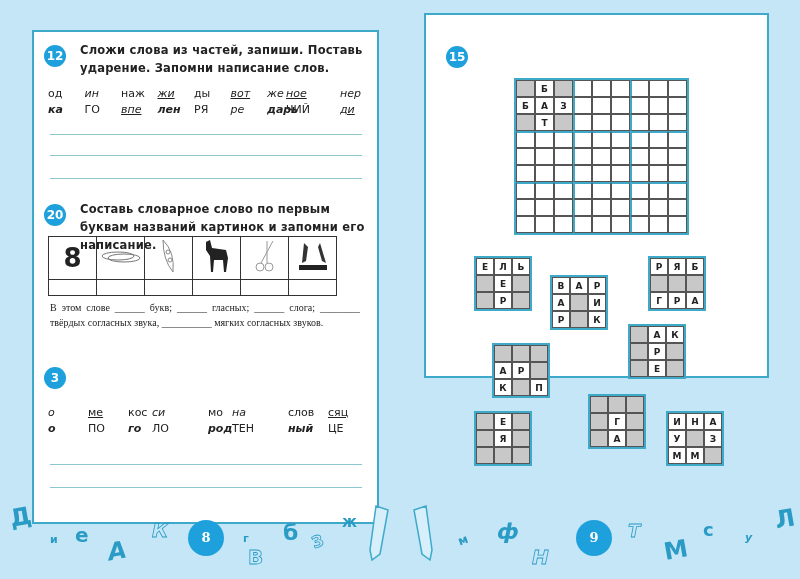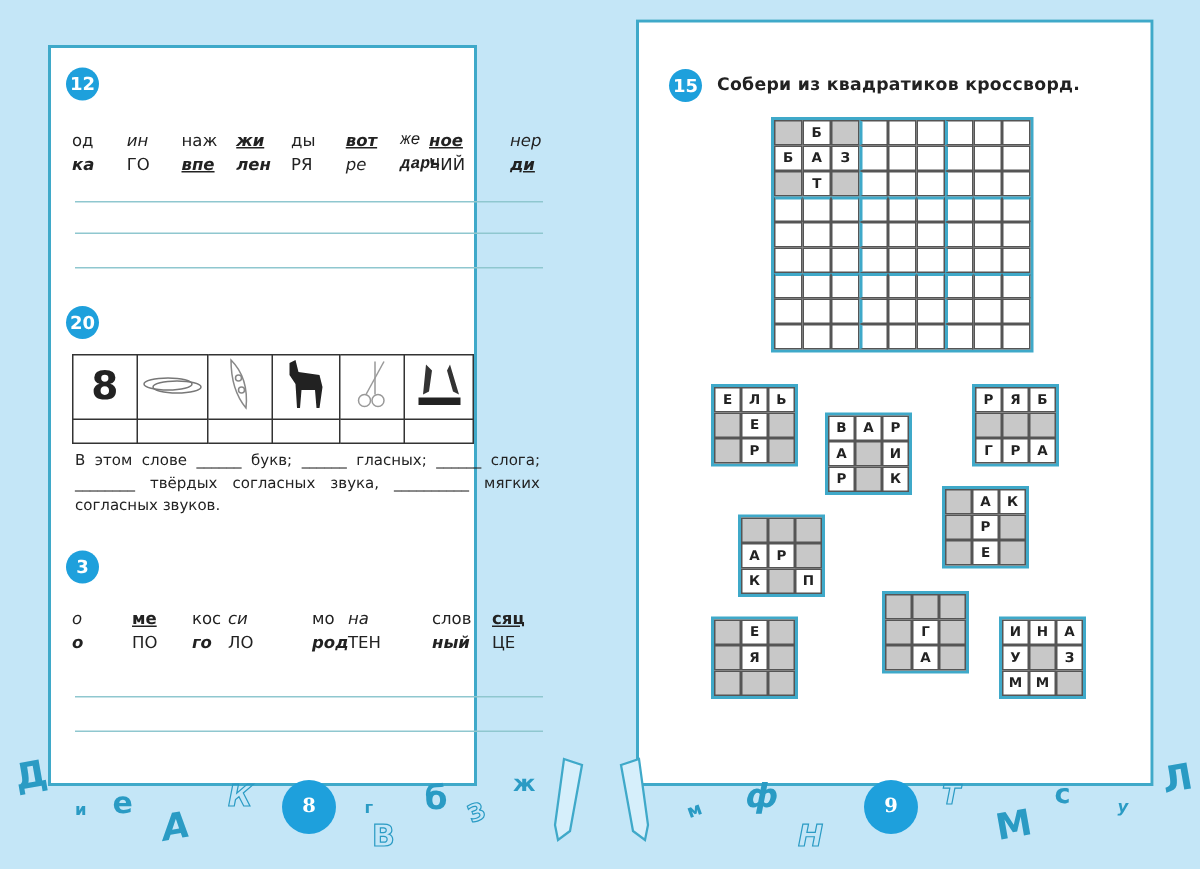--- a/index.html
+++ b/index.html
@@ -1,42 +1,43 @@
 <!DOCTYPE html>
 <html><head>
 <meta charset="utf-8">
 <style>
   html,body{margin:0;padding:0;}
   body{width:800px;height:579px;background:#c4e6f7;position:relative;overflow:hidden;font-family:"DejaVu Sans","Liberation Sans",sans-serif;color:#222;}
   .page{position:absolute;background:#fff;border:2px solid #3fa9c9;box-sizing:border-box;}
-  #left-page{left:32px;top:30px;width:286px;height:494px;}
-  #right-page{left:424px;top:13px;width:345px;height:511px;}
+  #left-page{left:32px;top:30px;width:347px;height:494px;}
+  #right-page{left:424px;top:13px;width:345px;height:365px;}
   .badge{position:absolute;width:22px;height:22px;border-radius:50%;background:#1ea0dc;color:#fff;font-weight:bold;font-size:12px;line-height:22px;text-align:center;}
   .task-text{position:absolute;font-weight:bold;font-size:11.5px;line-height:18px;letter-spacing:0.2px;}
   .syll-row{position:absolute;font-size:11px;}
   .syll{position:absolute;width:40px;}
   .syll span{display:block;line-height:16px;}
   .it{font-style:italic;}
   .b{font-weight:bold;}
-  .u{text-decoration:underline;font-weight:bold;}
+  .u{text-decoration:underline;}
   .wline{position:absolute;left:16px;width:312px;height:0;border-top:1.5px solid #8fc7cf;}
   table.pics{position:absolute;border-collapse:collapse;}
   table.pics td{border:1.5px solid #333;width:47px;text-align:center;padding:0;}
   .fill-text{position:absolute;font-size:10px;line-height:15px;width:310px;text-align:justify;}
   .grid{position:absolute;display:grid;border:2.5px solid #3fa9c9;background:#fff;}
   .cell{box-sizing:border-box;border:0.8px solid #555;font-weight:bold;font-size:9px;display:flex;align-items:center;justify-content:center;}
   .cell.g{background:#c8c8c8;}
   .page-num{position:absolute;width:36px;height:36px;border-radius:50%;background:#1ea0dc;color:#fff;font-family:"DejaVu Serif",serif;font-weight:bold;font-size:13px;line-height:36px;text-align:center;}
   .deco{position:absolute;color:#2a9bc4;}
 </style>
 </head>
 <body>
 
 <div class="page" id="left-page">
   <div class="badge" style="left:10px;top:13px;">12</div>
+  <div class="task-text" style="left:46px;top:9px;width:290px;">Сложи слова из частей, запиши. Поставь ударение. Запомни написание слов.</div>
   <div class="syll-row" id="t12" style="left:14px;top:54px;">
       <div class="syll" style="left: 0px;">
         <span class="">од</span>
         <span class="it b">ка</span>
       </div>
       <div class="syll" style="left: 36.5px;">
         <span class="it">ин</span>
         <span class="">ГО</span>
       </div>
       <div class="syll" style="left: 73px;">
@@ -48,38 +49,39 @@
         <span class="it b">лен</span>
       </div>
       <div class="syll" style="left: 146px;">
         <span class="">ды</span>
         <span class="">РЯ</span>
       </div>
       <div class="syll" style="left: 182.5px;">
         <span class="it u">вот</span>
         <span class="it">ре</span>
       </div>
-      <div class="syll" style="left: 219px; font-family: Liberation Mono, monospace;">
+      <div class="syll" style="left: 219px;">
         <span class="it">же</span>
         <span class="it b">дарь</span>
       </div>
       <div class="syll" style="left: 238px;">
         <span class="it u">ное</span>
         <span class="">ЧИЙ</span>
       </div>
       <div class="syll" style="left: 292px;">
         <span class="it">нер</span>
         <span class="it u">ди</span>
       </div>
     </div>
   <div class="wline" style="top:102px;"></div>
   <div class="wline" style="top:123px;"></div>
   <div class="wline" style="top:146px;"></div>
 
   <div class="badge" style="left:10px;top:172px;">20</div>
+  <div class="task-text" style="left:46px;top:168px;width:290px;">Составь словарное слово по первым буквам названий картинок и запомни его написание.</div>
   <table class="pics" style="left:14px;top:204px;">
     <tbody>
         <tr style="height:43px;">
       <td><span style="font-size:26px;font-weight:bold;">8</span></td>
       <td><svg width="42" height="16">
               <ellipse cx="18" cy="8" rx="16" ry="4" fill="none" stroke="#777"></ellipse>
               <ellipse cx="24" cy="10" rx="16" ry="4" fill="none" stroke="#777"></ellipse>
             </svg></td>
       <td><svg width="20" height="36">
               <path d="M4 2 Q16 14 14 34 Q4 22 4 2Z" fill="none" stroke="#888"></path>
@@ -103,21 +105,21 @@
     <tr style="height:16px;">
           <td></td>
           <td></td>
           <td></td>
           <td></td>
           <td></td>
           <td></td>
         </tr>
   </tbody>
     </table>
-  <div class="fill-text" style="left:16px;top:268px;">В этом слове ______ букв; ______ гласных; ______ слога; ________ твёрдых согласных звука, __________ мягких согласных звуков.</div>
+  <div class="fill-text" style="left:16px;top:268px;font-family:Liberation Serif, serif;">В этом слове ______ букв; ______ гласных; ______ слога; ________ твёрдых согласных звука, __________ мягких согласных звуков.</div>
 
   <div class="badge" style="left:10px;top:335px;">3</div>
   <div class="syll-row" id="t14" style="left:14px;top:373px;">
       <div class="syll" style="left: 0px;">
         <span class="it">о</span>
         <span class="it b">о</span>
       </div>
       <div class="syll" style="left: 40px;">
         <span class="u">ме</span>
         <span class="">ПО</span>
@@ -146,21 +148,20 @@
         <span class="u">сяц</span>
         <span class="">ЦЕ</span>
       </div>
     </div>
   <div class="wline" style="top:432px;"></div>
   <div class="wline" style="top:455px;"></div>
 </div>
 
 <div class="page" id="right-page">
   <div class="badge" style="left:20px;top:31px;">15</div>
-  <div class="task-text" style="left:52px;top:32px;">Собери из квадратиков кроссворд.</div>
   <div class="grid" id="main-grid" style="left:88px;top:63px;grid-template-columns:repeat(9,19px);grid-template-rows:repeat(9,17px);">
       <div class="cell g"></div>
       <div class="cell">Б</div>
       <div class="cell g"></div>
       <div class="cell" style="border-left: 2px solid rgb(63, 169, 201);"></div>
       <div class="cell"></div>
       <div class="cell"></div>
       <div class="cell" style="border-left: 2px solid rgb(63, 169, 201);"></div>
       <div class="cell"></div>
       <div class="cell"></div>

